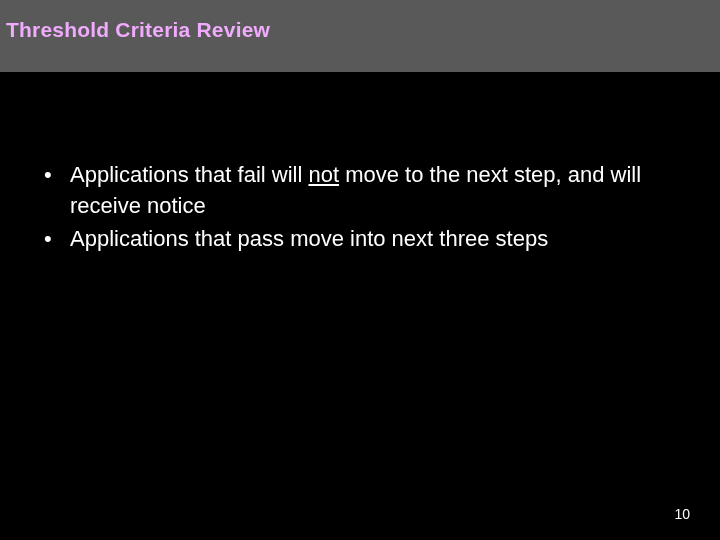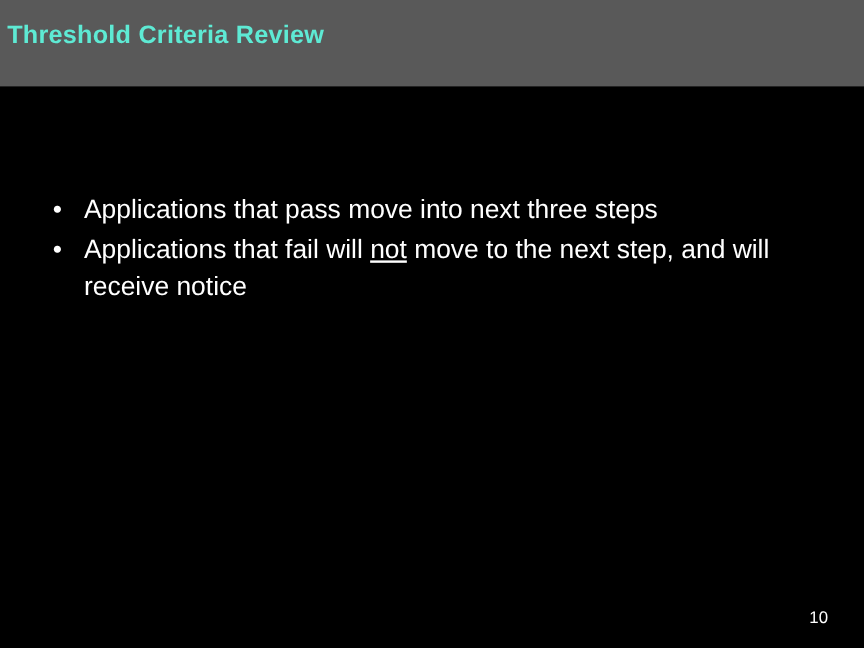--- a/index.html
+++ b/index.html
@@ -8,21 +8,21 @@
     background: #000;
     font-family: Arial, Helvetica, sans-serif;
     position: relative;
   }
   .header {
     background: #595959;
     height: 72px;
     padding: 18px 6px 0 6px;
   }
   .title {
-    color: #5eead4;
+    color: #f0abfc;
     font-weight: bold;
     font-size: 21px;
     letter-spacing: 0.2px;
   }
   .content {
     padding: 88px 30px 0 30px;
   }
   ul.bullets {
     list-style: none;
   }
@@ -54,21 +54,21 @@
 </head>
 <body>
 
 <div class="header">
   <div class="title">Threshold Criteria Review</div>
 </div>
 
 <div class="content">
   <ul class="bullets">
     <li>
-      <span>Applications that pass move into next three steps</span><span class="underline"></span><span></span>
+      <span>Applications that fail will </span><span class="underline">not</span><span> move to the next step, and will receive notice</span>
     </li>
     <li>
-      <span>Applications that fail will </span><span class="underline">not</span><span> move to the next step, and will receive notice</span>
+      <span>Applications that pass move into next three steps</span><span class="underline"></span><span></span>
     </li>
   </ul>
 </div>
 
 <div class="page-num">10</div>
 
 </body></html>

